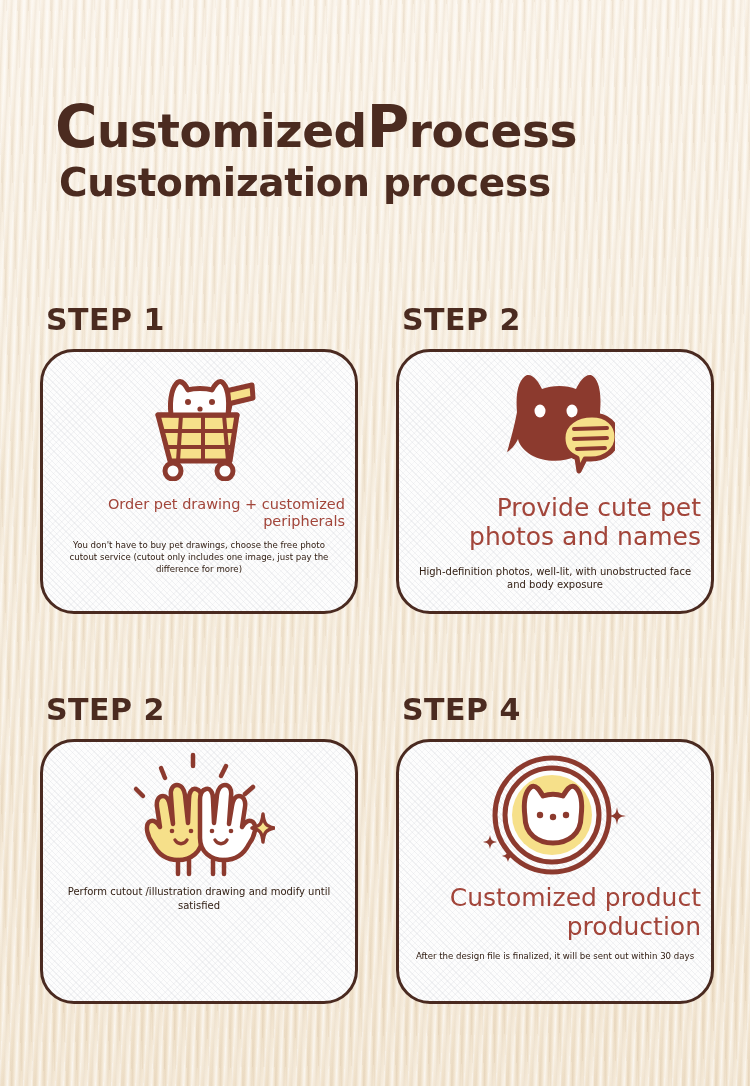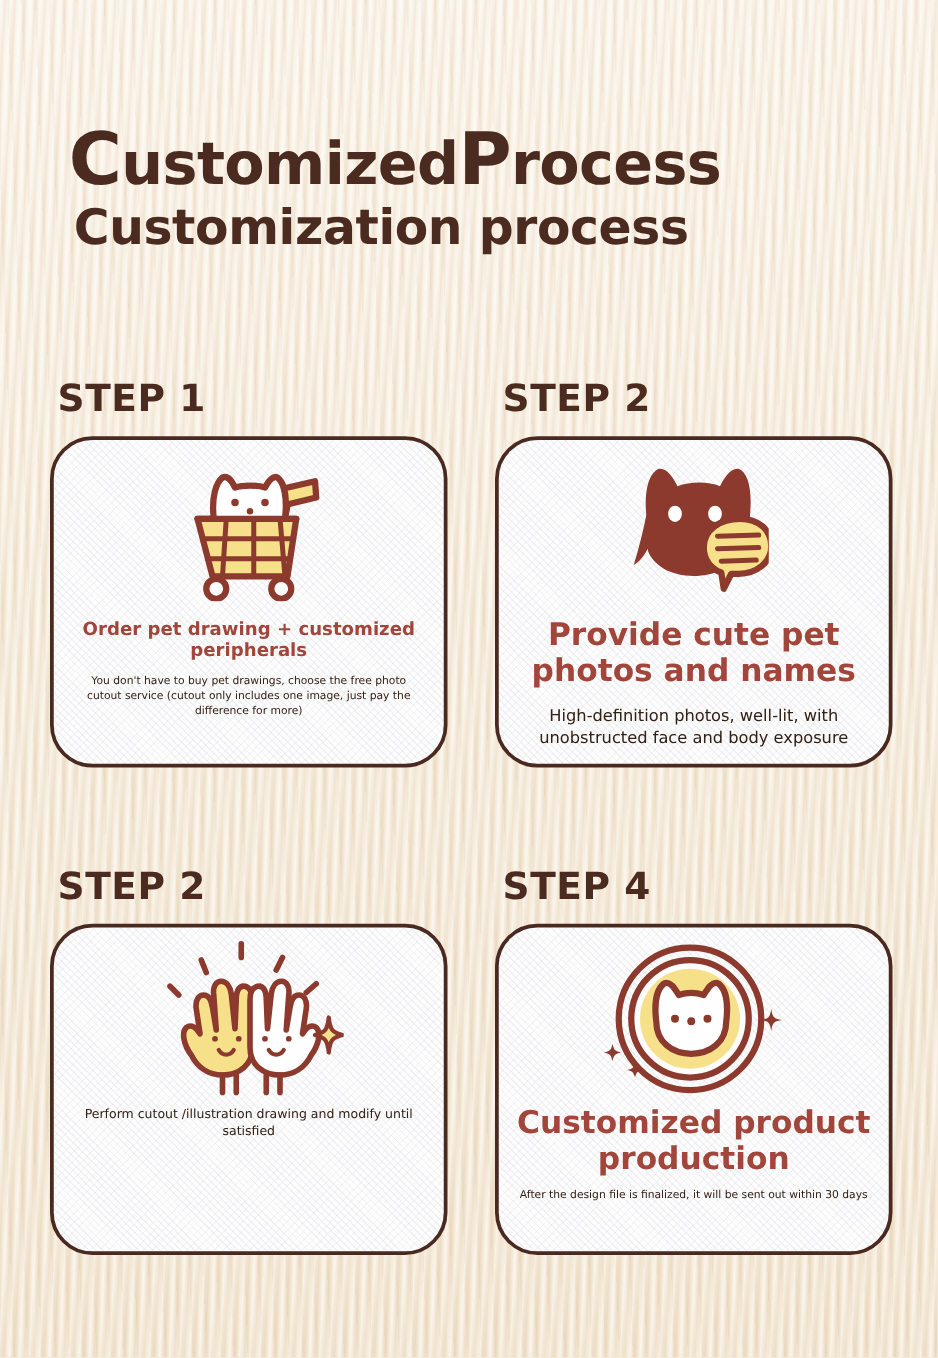--- a/index.html
+++ b/index.html
@@ -135,24 +135,25 @@
     flex: 1 1 auto;
     width: 100%;
     box-sizing: border-box;
     padding: 0 10px;
     text-align: center;
   }
 
   .card-title {
     color: #a2453a;
     font-family: "DejaVu Sans", sans-serif;
-    font-weight: 700;
+    font-weight: 400;
     font-size: 14.5px;
     line-height: 1.15;
     margin: 6px 0 0 0;
+    text-align: right;
   }
   .card-title.big {
     font-size: 27px;
     margin-top: 2px;
   }
   .card-title.big2 {
     font-size: 25px;
     margin-top: 4px;
   }
   .card-desc {
@@ -161,21 +162,21 @@
     font-weight: 400;
     font-size: 8.6px;
     line-height: 1.35;
     margin: 11px 0 0 0;
     padding: 0 6px;
   }
   .card-desc.tight {
     margin-top: 9px;
   }
   .card-desc.one-line {
-    font-size: 13px;
+    font-size: 10px;
     margin-top: 13px;
     padding: 0 2px;
   }
   .card-desc.s3 {
     font-size: 10px;
     margin-top: 5px;
   }
 </style>
 </head>
 <body>

